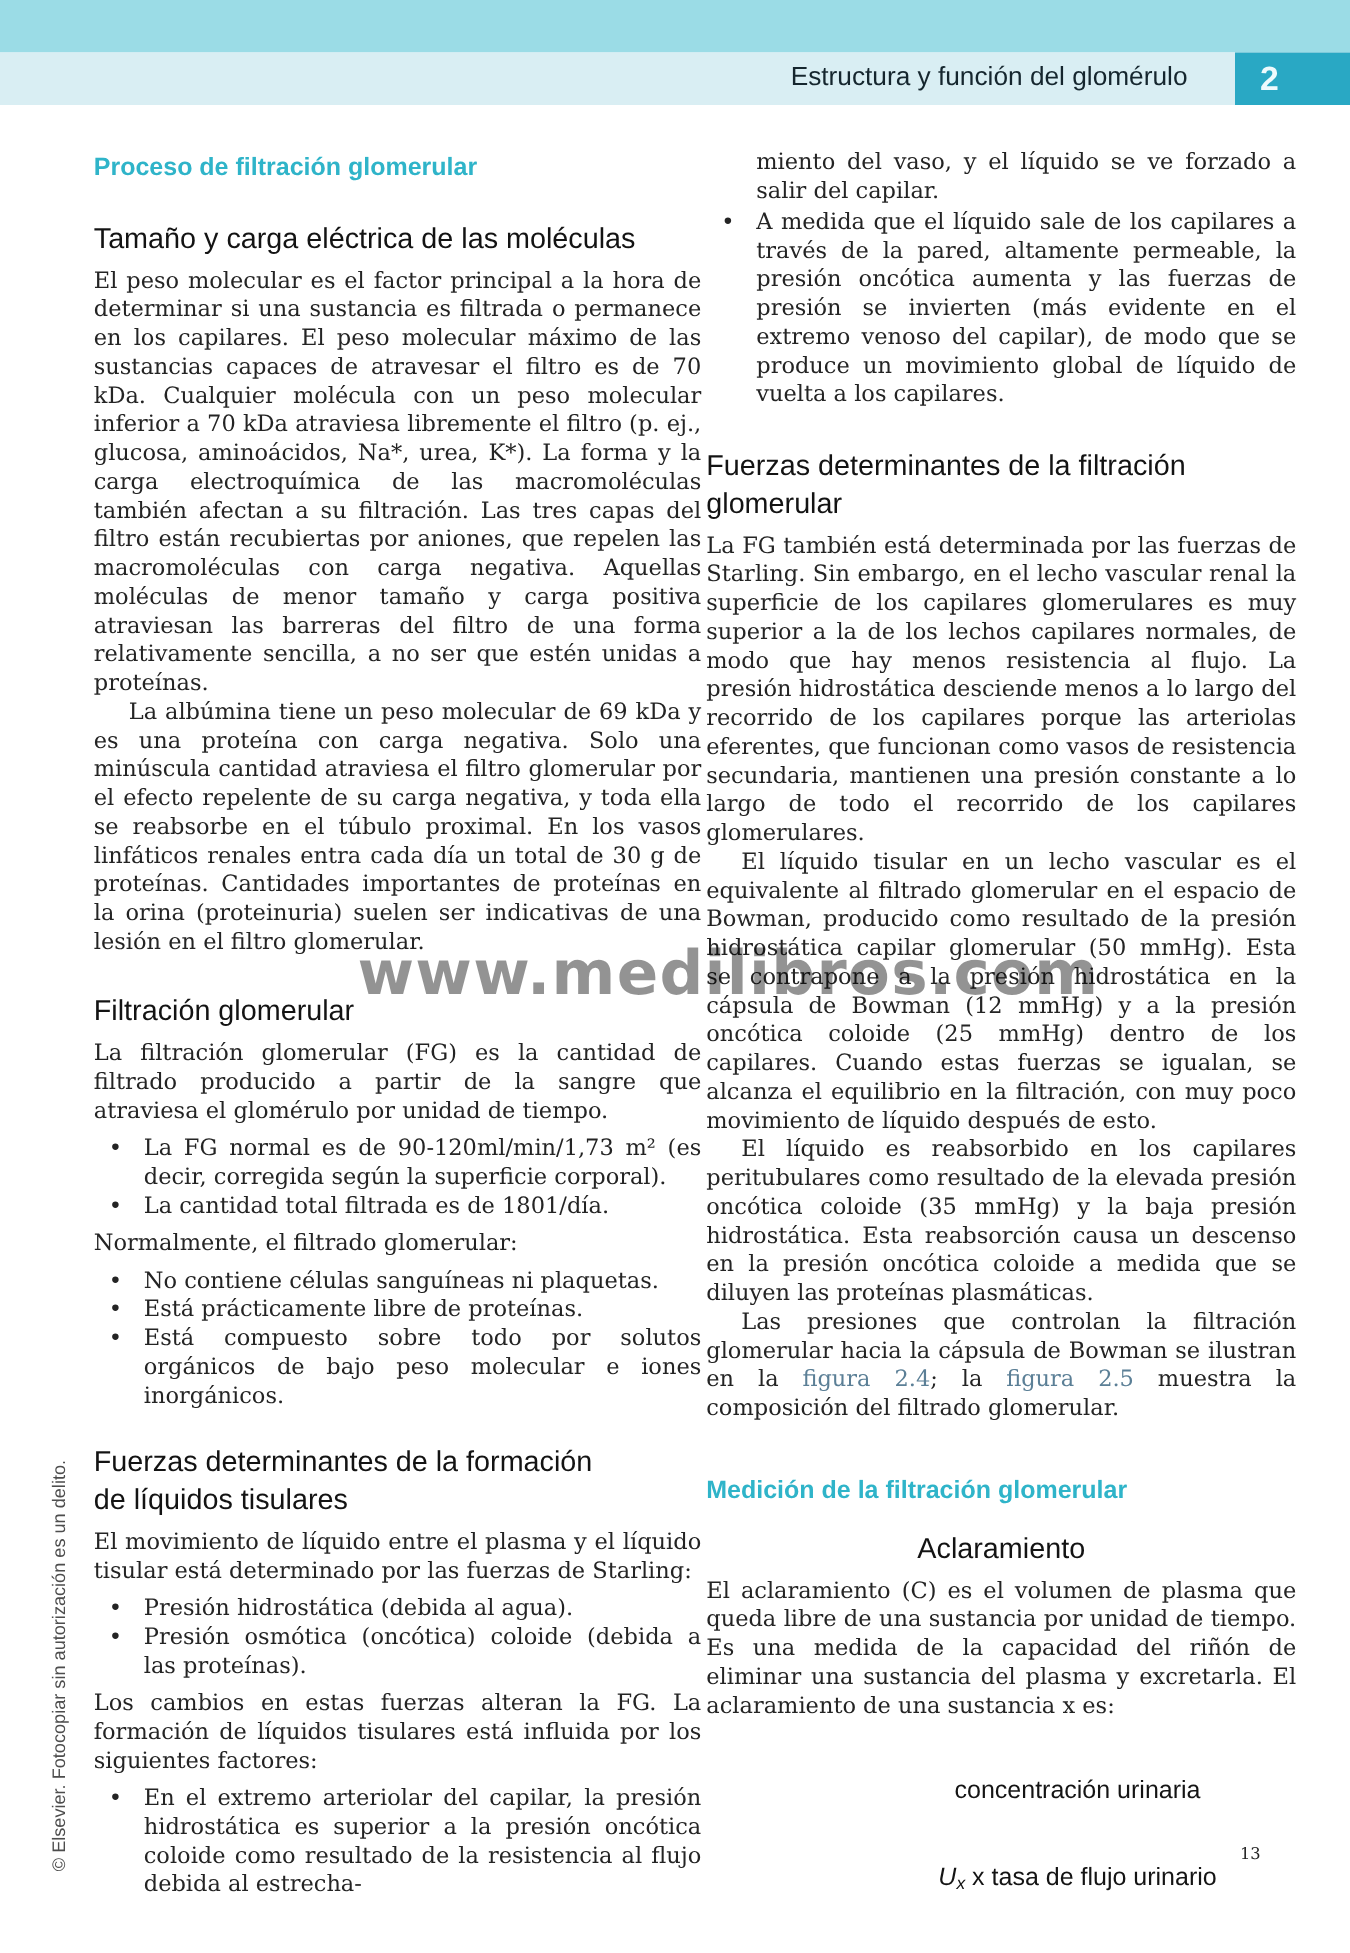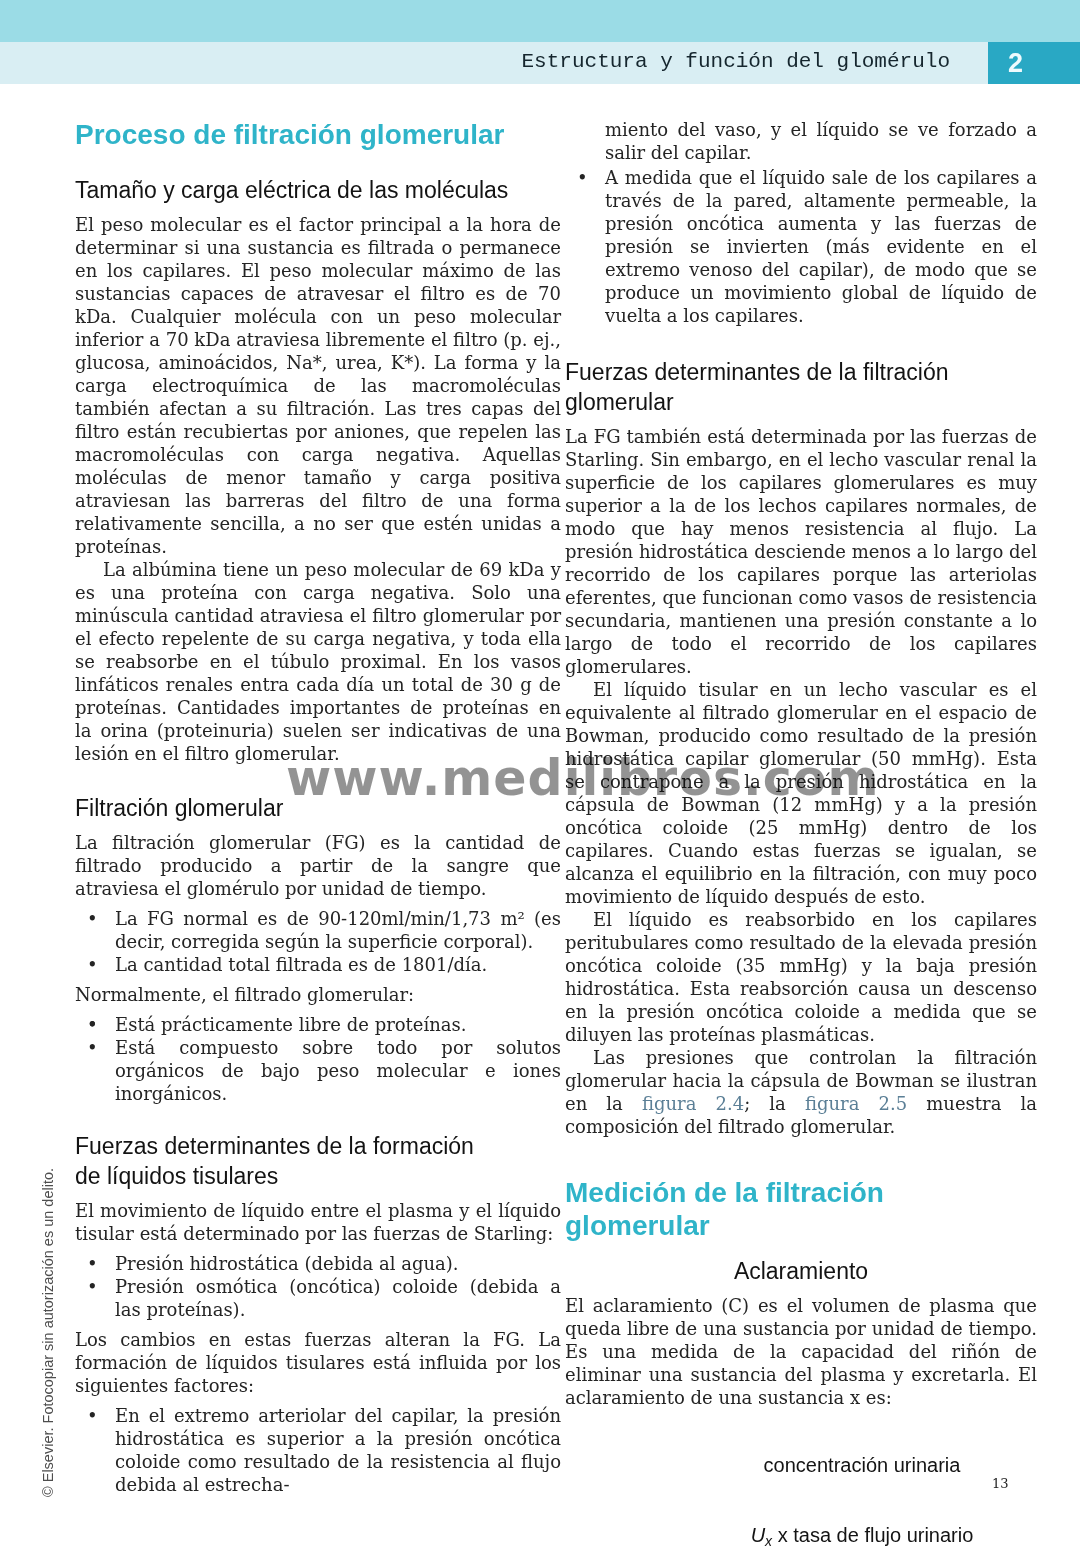--- a/index.html
+++ b/index.html
@@ -5,34 +5,34 @@
   html,body{margin:0;padding:0;}
   body{
     width:1080px;height:1562px;position:relative;background:#ffffff;
     font-family:"DejaVu Serif", serif;color:#242424;overflow:hidden;
   }
   
   .band1{position:absolute;top:0;left:0;width:1080px;height:42px;background:#9bdce6;}
   .band2{position:absolute;top:42px;left:0;width:1080px;height:42px;background:#d9eef3;}
   .htitle{
     position:absolute;top:50px;right:130px;
-    font-family:Liberation Mono, monospace;font-size:21px;color:#15262e;
+    font-family:Liberation Sans, sans-serif;font-size:21px;color:#15262e;
   }
   .chapbox{
     position:absolute;top:42px;left:988px;width:92px;height:42px;background:#29a8c4;
     color:#eefafd;font-family:"Liberation Sans", sans-serif;font-weight:bold;font-size:27px;
     display:flex;align-items:center;box-sizing:border-box;padding-left:20px;
   }
   
   .colL{position:absolute;left:75px;top:118px;width:486px;}
   .colR{position:absolute;left:565px;top:118px;width:472px;}
   p.body{font-size:18px;line-height:23px;text-align:justify;margin:0;}
   p.ind{text-indent:28px;}
   .h1c{
-    font-family:"Liberation Sans", sans-serif;font-weight:bold;font-size:28px;line-height:33px;
+    font-family:"Liberation Sans", sans-serif;font-weight:bold;font-size:20px;line-height:33px;
     color:#2fb4c9;margin:0 0 14px 0;
   }
   .h2b{
     font-family:"Liberation Sans", sans-serif;font-weight:normal;font-size:23px;line-height:30px;
     color:#131313;margin:24px 0 8px 0;
   }
   ul.blist{list-style:none;margin:7px 0;padding:0;}
   ul.blist li{position:relative;padding-left:40px;font-size:18px;line-height:23px;text-align:justify;}
   ul.blist .bm{position:absolute;left:12px;top:0;}
   .cont{padding-left:40px;}
@@ -82,20 +82,21 @@
     </li>
     <li>
       <span class="bm">•</span>
       <span>La cantidad total filtrada es de 1801/día.</span>
     </li>
   </ul>
   <p class="body">Normalmente, el filtrado glomerular:</p>
   <ul class="blist">
     <li>
       <span class="bm">•</span>
+      <span>No contiene células sanguíneas ni plaquetas.</span>
     </li>
     <li>
       <span class="bm">•</span>
       <span>Está prácticamente libre de proteínas.</span>
     </li>
     <li>
       <span class="bm">•</span>
       <span>Está compuesto sobre todo por solutos orgánicos de bajo peso molecular e iones inorgánicos.</span>
     </li>
   </ul>

